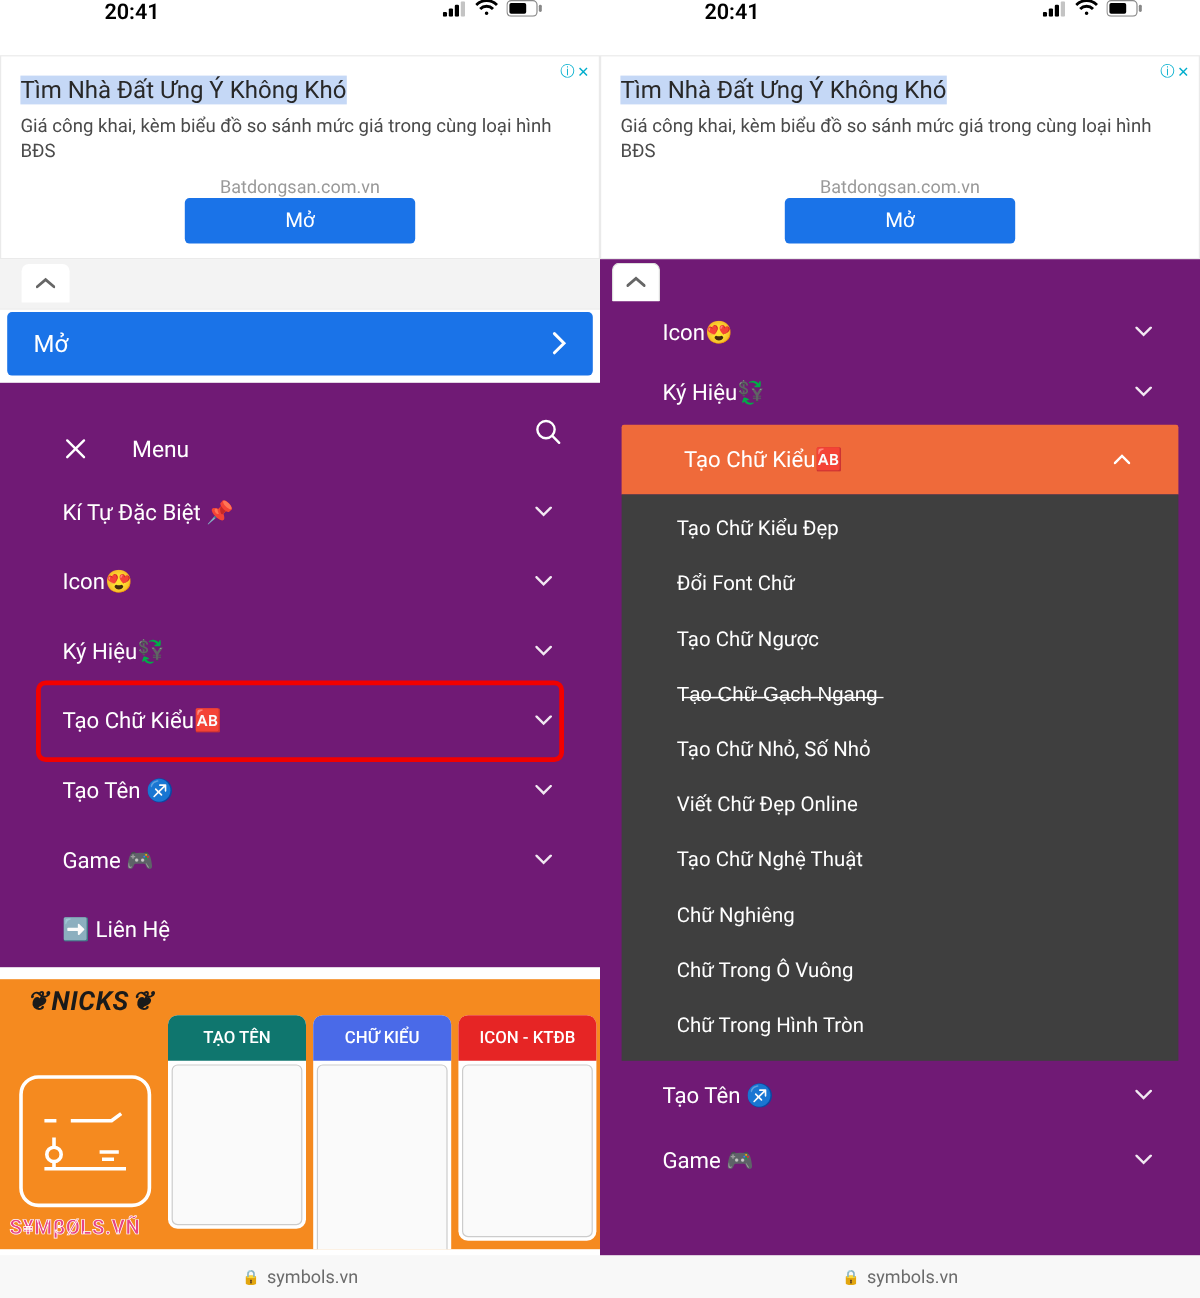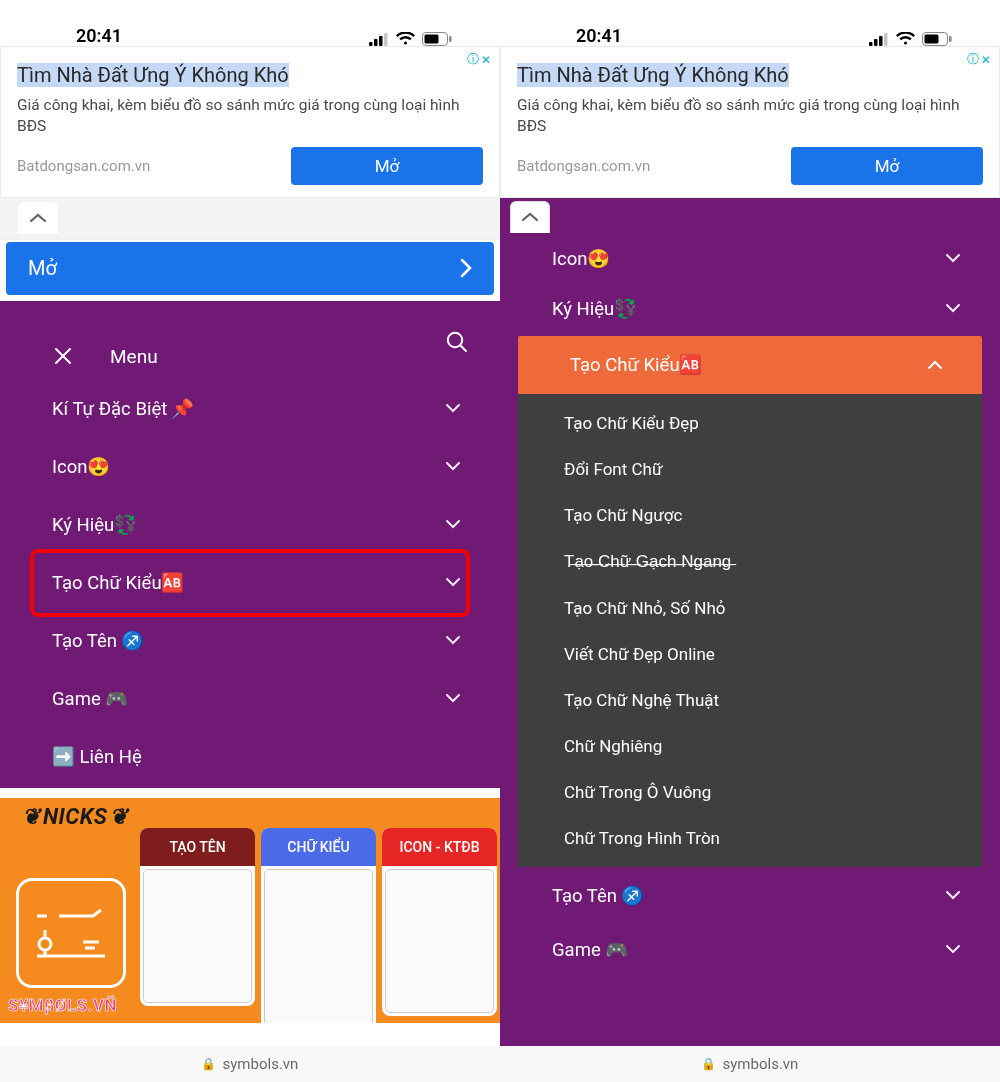--- a/index.html
+++ b/index.html
@@ -8,33 +8,33 @@
     background: #fff;
     width: 1000px;
     height: 1082px;
     overflow: hidden;
     position: relative;
   }
   .phone { position: absolute; width: 500px; height: 1082px; background: #fff; top: 0; }
   .phone.left { left: 0; }
   .phone.right { left: 500px; }
 
-  .status-bar { height: 46px; display: flex; justify-content: space-between; align-items: flex-end; padding: 0 48px 0 76px; }
+  .status-bar { height: 46px; display: flex; justify-content: space-between; align-items: flex-start; padding: 0 48px 0 76px; margin-left: 11px; }
   .status-time { font-weight: 600; font-size: 18px; color: #000; }
   .status-icons { display: flex; align-items: center; gap: 7px; }
 
   .ad {
     border: 1px solid #eaeaea;
     padding: 12px 16px 12px 16px;
     position: relative;
     background: #fff;
   }
   .ad-title { font-size: 20px; color: #282828; background: #c5d8f6; display:inline; line-height:1.6;}
   .ad-sub { font-size: 15.5px; color: #4a4a4a; margin-top: 4px; line-height: 1.35; }
-  .ad-row { display: flex; align-items: center; justify-content: space-between; margin-top: 10px; }
+  .ad-row { display: flex; align-items: center; margin-top: 10px; flex-direction: column; }
   .ad-domain { font-size: 15px; color: #999; }
   .ad-btn { background: #1a73e8; color: #fff; padding: 9px 0; width: 192px; text-align: center; border-radius: 4px; font-size: 17px; }
   .ad-corner { position: absolute; top: 4px; right: 8px; display:flex; gap:2px; align-items:center;}
   .ad-corner span { color:#00aecd; font-size:12px;}
 
   .chevron-bar { height: 42px; display: flex; align-items: center; padding-left: 18px; background: #fff; border-bottom:1px solid #eee;}
   .chevron-bar.right-half { border-bottom:none; position:relative;}
   .chevron-tab { width:40px; height:32px; border-radius:6px 6px 0 0; display:flex; align-items:center; justify-content:center; color:#777;}
   .mo-bar { background:#1a73e8; color:#fff; height:53px; border-radius:4px; margin:2px 6px 6px 6px; display:flex; align-items:center; justify-content:space-between; padding:0 22px; font-size:20px;}
 
@@ -56,21 +56,21 @@
 
   .nicks { background:linear-gradient(#f58a1f,#f58a1f); height:225px; position:relative; overflow:hidden; margin-top:10px;}
   .nicks-title { position:absolute; top:6px; left:22px; font-weight:700; font-style:italic; font-size:22px; color:#1a1a1a; letter-spacing:0.5px;}
   .nicks-title::before { content:"❦"; margin-right:2px;}
   .nicks-title::after { content:"❦"; margin-left:2px;}
   .nicks-icon { position:absolute; left:16px; top:80px; width:110px; height:110px; background:#f58a1f; border:3px solid #fff; border-radius:16px; display:flex; align-items:center; justify-content:center;}
   .nicks-sub { position:absolute; left:8px; bottom:8px; color:#e74484; font-weight:700; font-size:17px; letter-spacing:0.5px; -webkit-text-stroke:0.6px #fff;}
   .screens { position:absolute; left:140px; top:30px; display:flex; gap:6px;}
   .screen { width:115px; background:#fff; border-radius:8px; position:relative;}
   .screen .bar { height:38px; border-radius:8px 8px 0 0; display:flex; align-items:center; justify-content:center; color:#fff; font-size:14px; font-weight:500;}
-  .screen.s1 .bar { background:#7f1d1d;} .screen.s1 { height:178px;}
+  .screen.s1 .bar { background:#0f766e;} .screen.s1 { height:178px;}
   .screen.s2 .bar { background:#4a6ae8;} .screen.s2 { height:213px;}
   .screen.s3 .bar { background:#e62525;} .screen.s3 { height:188px;}
   .screen .phonebody { margin:3px; border:1px solid #ccc; border-radius:5px; height:calc(100% - 44px); background:#fafafa;}
 
   .bottom-bar { position:absolute; bottom:0; left:0; width:500px; height:36px; background:#f8f8f8; display:flex; align-items:center; justify-content:center; gap:6px; color:#6b6b6b; font-size:15px;}
   .lock { font-size:12px;}
 
   svg { display:block; }
 </style>
 </head>

